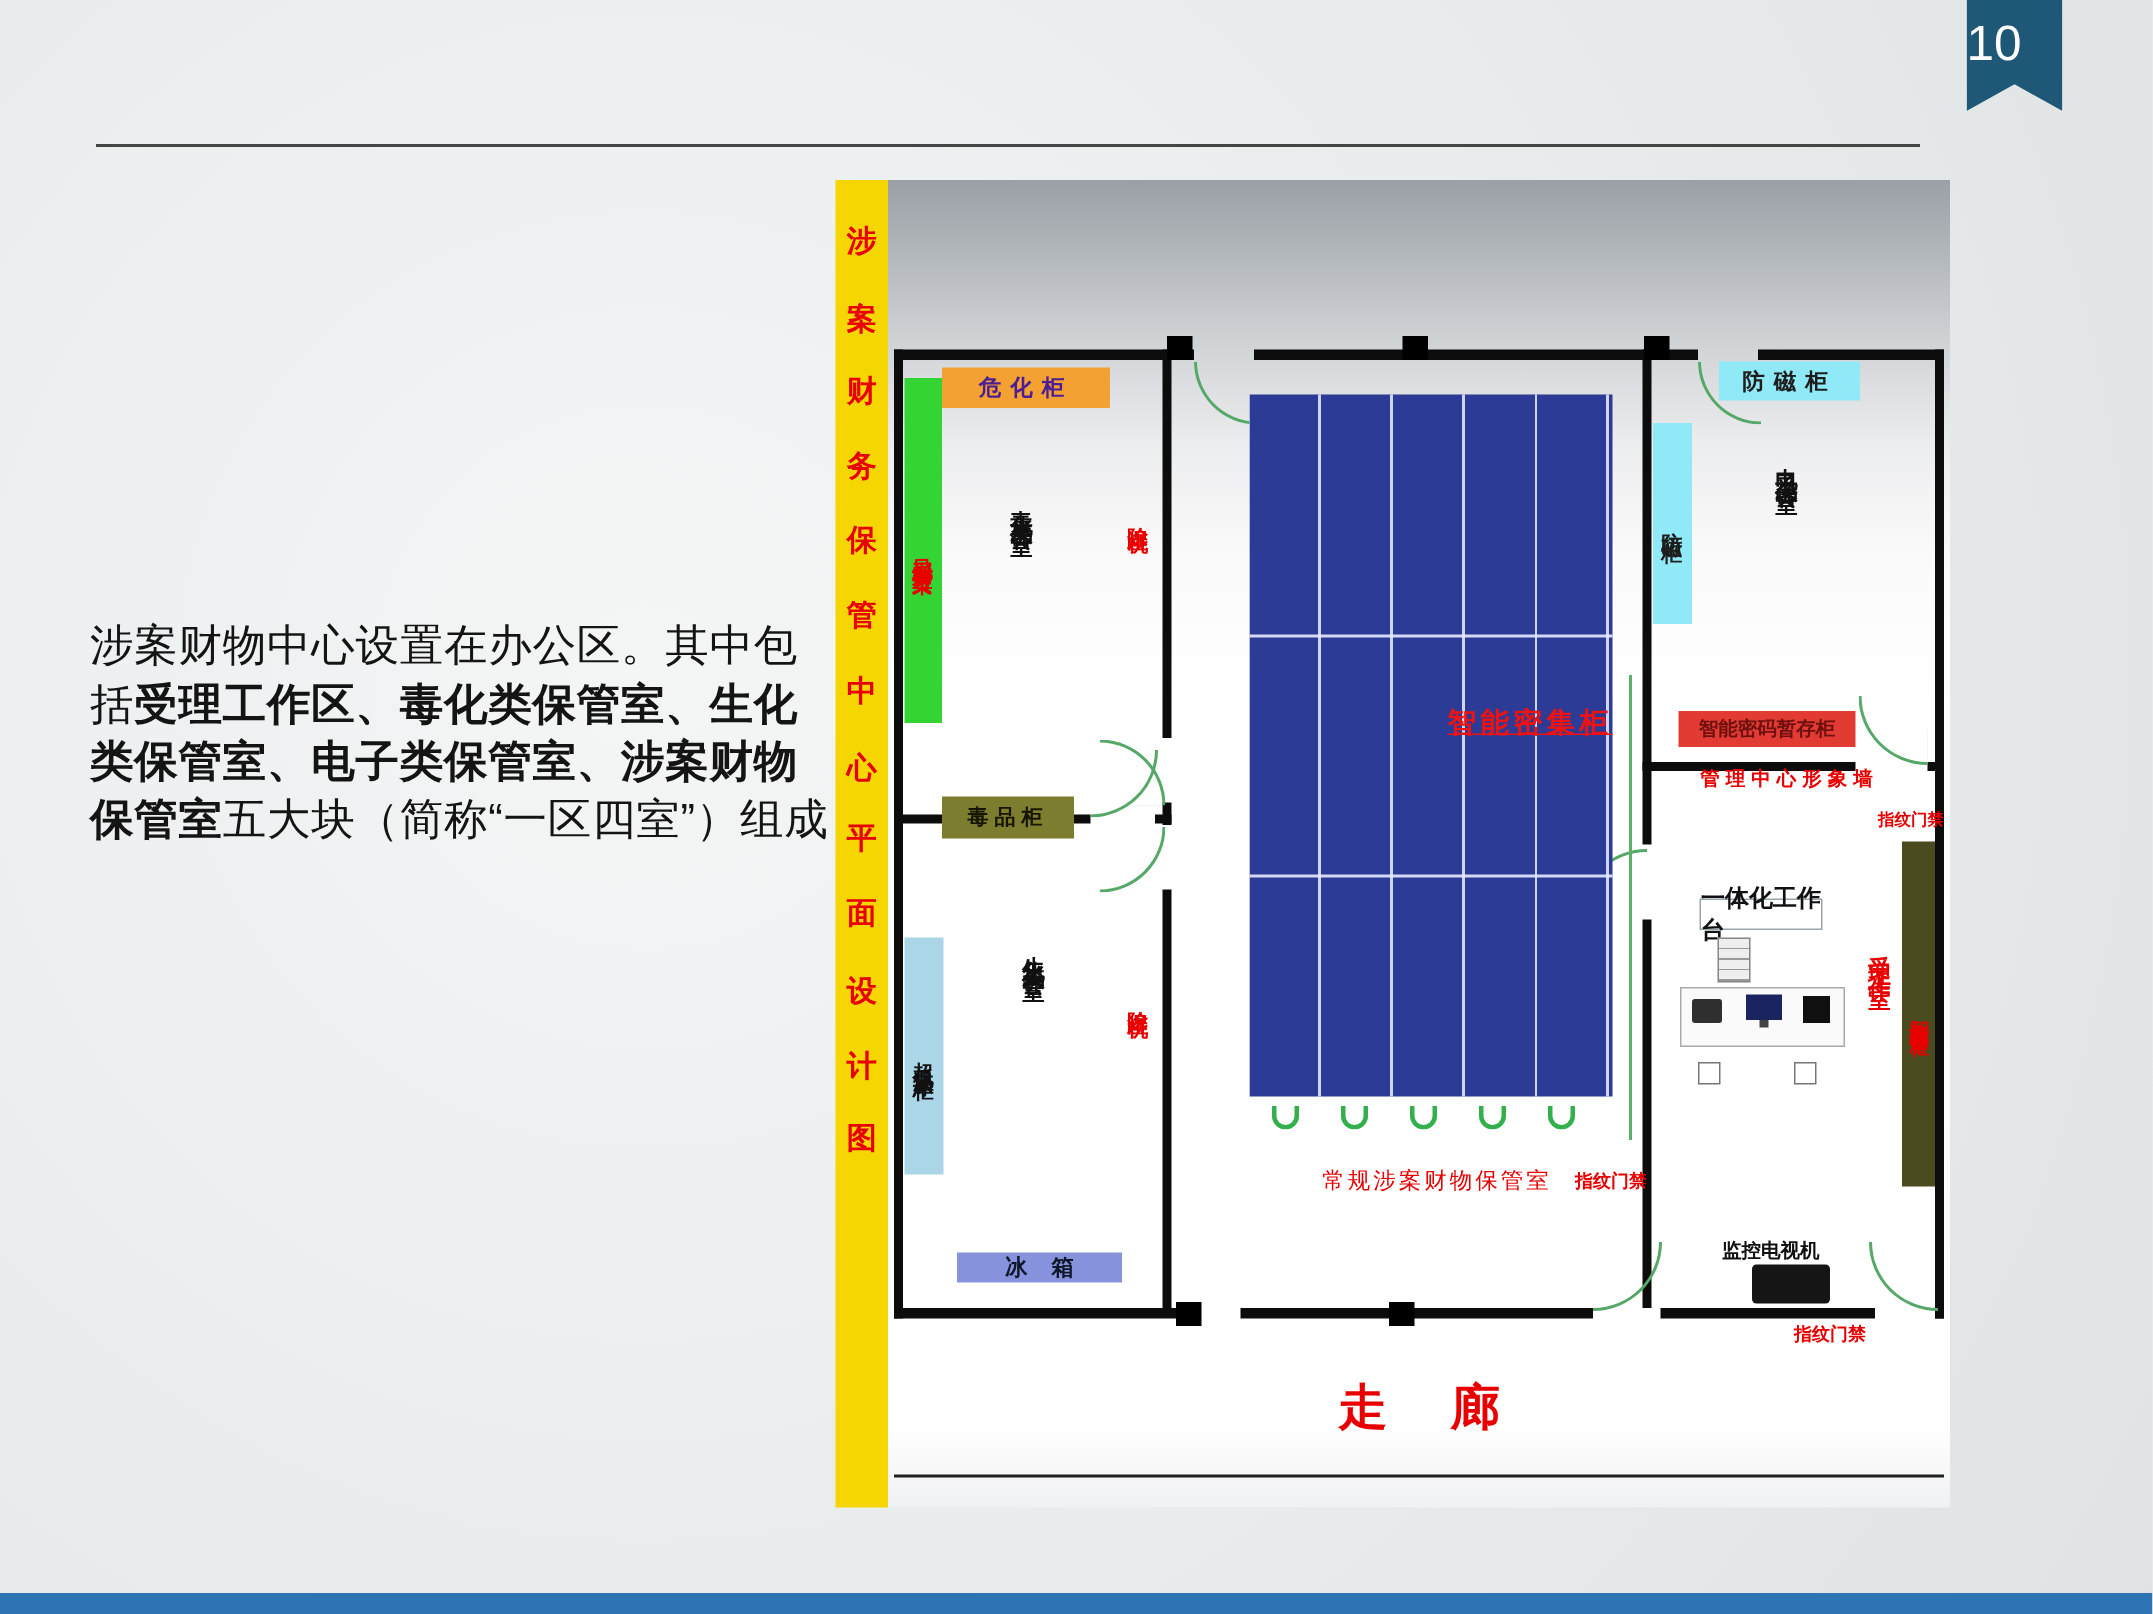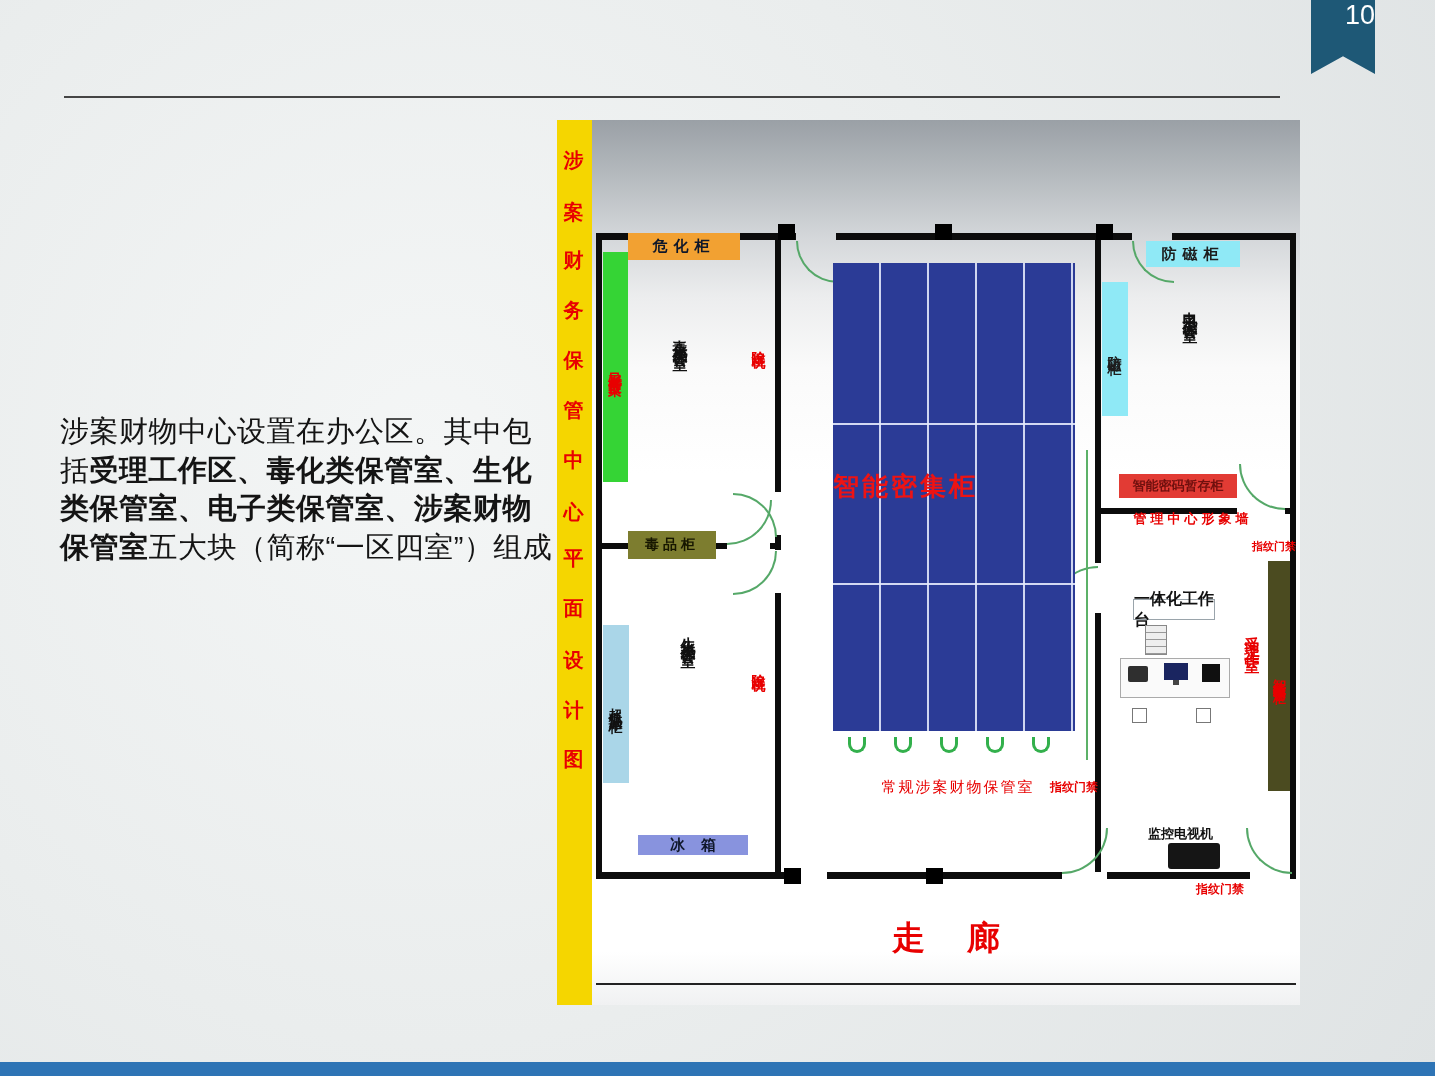--- a/index.html
+++ b/index.html
@@ -19,21 +19,21 @@
     transform:rotate(14deg);clip-path:polygon(0 0,100% 0,100% 80%,50% 100%,0 80%);}
   .p-line1,.p-line2{position:absolute;width:16px;height:3px;background:#2e2e2e;transform:rotate(-62deg);}
   .p-line1{left:2px;top:14px;}
   .p-line2{left:6px;top:30px;}
   .p-base{position:absolute;left:0px;bottom:2px;width:18px;height:3px;background:#2e2e2e;transform:rotate(-14deg);}
   .title{font-size:39px;font-weight:bold;color:#262626;letter-spacing:1px;margin:0;}
   .title-rule{position:absolute;left:64px;top:96px;width:1216px;height:2px;background:#454545;}
   
   .ribbon{position:absolute;left:1311px;top:0;width:64px;height:74px;background:#1e5876;
     clip-path:polygon(0 0,100% 0,100% 100%,50% 76%,0 100%);
-    color:#fff;font-size:27px;text-align:right;padding-top:0;box-sizing:border-box;}
+    color:#fff;font-size:33px;text-align:left;padding-top:10px;box-sizing:border-box;}
   
   .intro{position:absolute;left:60px;top:383px;width:496px;font-size:29px;line-height:1.33;
     color:#141414;letter-spacing:0.5px;}
   .intro strong{font-weight:bold;}
   
   .plan-wrap{position:absolute;left:557px;top:120px;width:743px;height:885px;display:flex;}
   .side-banner{width:35px;height:885px;background:#f5d600;display:flex;justify-content:center;}
   .side-title{writing-mode:vertical-rl;text-orientation:upright;white-space:nowrap;
     color:#e80000;font-weight:bold;font-size:20px;letter-spacing:50px;padding-top:14px;}
   .plan{position:relative;width:708px;height:885px;overflow:hidden;
@@ -41,22 +41,22 @@
   .wall{position:absolute;background:#0c0c0c;}
   .stub{position:absolute;width:17px;height:16px;background:#000;}
   .arc{position:absolute;}
   .box{position:absolute;display:flex;align-items:center;justify-content:center;font-weight:bold;box-sizing:border-box;}
   .vtext{writing-mode:vertical-rl;text-orientation:upright;white-space:nowrap;}
   .vlabel{position:absolute;writing-mode:vertical-rl;text-orientation:upright;white-space:nowrap;font-weight:bold;}
   .redtxt{color:#e80000;}
   .cabinet{position:absolute;left:241px;top:143px;width:242px;height:468px;background:#2b3b96;
     background-image:repeating-linear-gradient(90deg,rgba(0,0,0,0) 0 46px,rgba(225,230,250,0.9) 46px 48px);}
   .cab-hline{position:absolute;left:0;width:100%;height:2px;background:rgba(230,235,252,0.9);}
-  .cab-label{position:absolute;top:44%;left:0;width:100%;text-align:left;color:#ee1313;
-    font-size:26px;font-weight:bold;letter-spacing:3px;}
+  .cab-label{position:absolute;top:44%;left:0;width:100%;text-align:right;color:#ee1313;
+    font-size:19px;font-weight:bold;letter-spacing:3px;text-decoration:underline;}
   .hook{position:absolute;top:617px;width:18px;height:16px;border:3px solid #33b04c;border-top:none;
     border-radius:0 0 10px 10px;box-sizing:border-box;}
   .footer-bar{position:absolute;left:0;bottom:0;width:1435px;height:14px;background:#2e74b5;}
 </style>
 </head>
 <body>
 
 <div class="slide">
 
   <div class="ribbon">
@@ -105,21 +105,21 @@
       <div class="arc" style="left:540px;top:121px;width:40px;height:40px;border-left:2px solid #55a868;border-bottom:2px solid #55a868;border-bottom-left-radius:100%"></div>
       <div class="arc" style="left:141px;top:373px;width:42px;height:42px;border-right:2px solid #55a868;border-top:2px solid #55a868;border-top-right-radius:100%"></div>
       <div class="arc" style="left:141px;top:431px;width:42px;height:42px;border-right:2px solid #55a868;border-bottom:2px solid #55a868;border-bottom-right-radius:100%"></div>
       <div class="arc" style="left:460px;top:446px;width:44px;height:44px;border-left:2px solid #55a868;border-top:2px solid #55a868;border-top-left-radius:100%"></div>
       <div class="arc" style="left:647px;top:344px;width:44px;height:44px;border-left:2px solid #55a868;border-bottom:2px solid #55a868;border-bottom-left-radius:100%"></div>
       <div class="arc" style="left:470px;top:708px;width:44px;height:44px;border-right:2px solid #55a868;border-bottom:2px solid #55a868;border-bottom-right-radius:100%"></div>
       <div class="arc" style="left:654px;top:708px;width:44px;height:44px;border-left:2px solid #55a868;border-bottom:2px solid #55a868;border-bottom-left-radius:100%"></div>
       <div class="arc" style="left:135px;top:380px;width:43px;height:43px;border-right:2px solid #55a868;border-bottom:2px solid #55a868;border-bottom-right-radius:100%"></div>
       <div style="position:absolute;left:494px;top:330px;width:2px;height:310px;background:#5cb168"></div>
 
-      <div class="box" style="left:36px;top:113px;width:112px;height:27px;background:#f2a132;color:#0f172a;font-size:15px;letter-spacing:6px">
+      <div class="box" style="left:36px;top:125px;width:112px;height:27px;background:#f2a132;color:#4c1d95;font-size:15px;letter-spacing:6px">
         <span>危化柜</span>
       </div>
       <div class="box" style="left:11px;top:132px;width:25px;height:230px;background:#35d435">
         <span class="vtext redtxt" style="font-size:14px;font-weight:bold;letter-spacing:2px">异形财务货架</span>
       </div>
       <div class="vlabel" style="left:78px;top:208px;color:#111;font-size:15px;letter-spacing:3px;font-weight:600">毒化类保管室</div>
       <div class="vlabel redtxt" style="left:158px;top:220px;font-size:14px;letter-spacing:2px">除湿机</div>
       <div class="box" style="left:36px;top:411px;width:88px;height:28px;background:#7d7d2f;color:#161600;font-size:14px;letter-spacing:4px">
         <span>毒品柜</span>
       </div>

